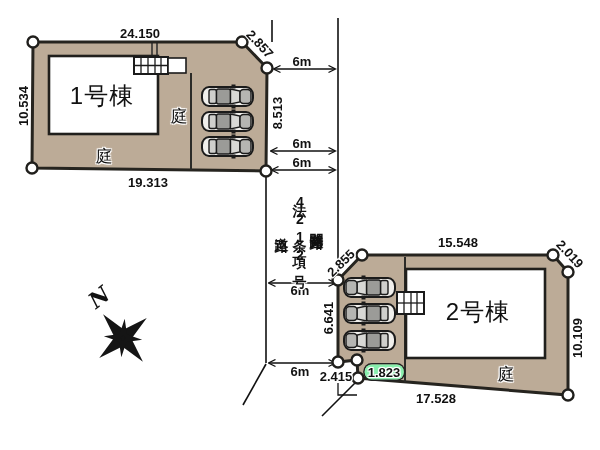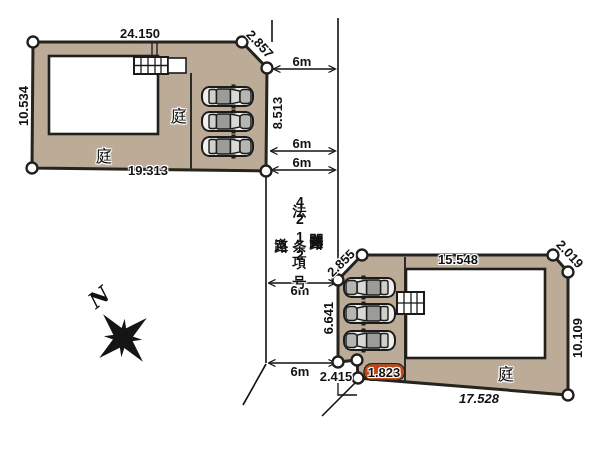--- a/index.html
+++ b/index.html
@@ -7,21 +7,21 @@
          font-family:"Liberation Sans",sans-serif;}
   #geom{position:absolute;left:0;top:0;}
   .lbl{position:absolute;transform:translate(-50%,-50%);font-size:13px;font-weight:bold;color:#111;
        white-space:nowrap;line-height:1;
        text-shadow:-1px -1px 0 #fff,1px -1px 0 #fff,-1px 1px 0 #fff,1px 1px 0 #fff,0 0 3px #fff;}
   .r90{transform:translate(-50%,-50%) rotate(-90deg);}
   .r45{transform:translate(-50%,-50%) rotate(47deg);}
   .rm45{transform:translate(-50%,-50%) rotate(-44deg);}
   .big{font-size:24px;font-weight:normal;letter-spacing:1px;}
   .niwa{font-size:17px;font-weight:normal;}
-  .pill{background:#c2410c;padding:0 3px;border-radius:7px;box-shadow:0 0 0 1.5px #222;}
+  .pill{background:#86efac;padding:0 3px;border-radius:7px;box-shadow:0 0 0 1.5px #222;}
   .vtext{writing-mode:vertical-rl;text-orientation:upright;font-size:14px;font-weight:bold;
          letter-spacing:1px;}
   .north{font-family:"DejaVu Serif",serif;font-style:italic;font-size:22px;font-weight:bold;
          transform:translate(-50%,-50%) rotate(-38deg);text-shadow:none;}
 </style>
 </head>
 <body>
 
 <div id="stage">
 
@@ -109,42 +109,44 @@
       <circle cx="358" cy="378" r="5.5"></circle>
     </g>
 
     <g transform="translate(123,338) rotate(-40)">
       <path d="M0,-31 L6,-6 L31,0 L6,6 L0,31 L-6,6 L-31,0 L-6,-6 Z" fill="#151515"></path>
       <path transform="rotate(45) scale(0.62)" d="M0,-31 L6,-6 L31,0 L6,6 L0,31 L-6,6 L-31,0 L-6,-6 Z" fill="#151515"></path>
       <circle cx="0" cy="0" r="2.2" fill="#151515"></circle>
     </g>
   </svg>
 
+  <div class="lbl big" style="left:102px;top:96px;">1号棟</div>
   <div class="lbl niwa" style="left:179px;top:116px;">庭</div>
   <div class="lbl niwa" style="left:104px;top:156px;">庭</div>
   <div class="lbl" style="left:140px;top:33px;">24.150</div>
   <div class="lbl r90" style="left:23px;top:106px;">10.534</div>
-  <div class="lbl" style="left:148px;top:170px;">19.313</div>
+  <div class="lbl" style="left:148px;top:182px;">19.313</div>
   <div class="lbl r45" style="left:260px;top:44px;">2.857</div>
   <div class="lbl r90" style="left:277px;top:113px;">8.513</div>
 
   <div class="lbl" style="left:302px;top:61px;">6m</div>
   <div class="lbl" style="left:302px;top:143px;">6m</div>
   <div class="lbl" style="left:302px;top:162px;">6m</div>
   <div class="lbl" style="left:300px;top:290px;">6m</div>
   <div class="lbl" style="left:300px;top:371px;">6m</div>
 
   <div class="lbl vtext" style="left:317px;top:224px;">開発道路</div>
   <div class="lbl vtext" style="left:300px;top:229px;">法42条1項2号</div>
   <div class="lbl vtext" style="left:282px;top:228px;">道路</div>
 
+  <div class="lbl big" style="left:478px;top:312px;">2号棟</div>
   <div class="lbl niwa" style="left:506px;top:374px;">庭</div>
-  <div class="lbl" style="left:458px;top:259px;text-align:center;">15.548</div>
+  <div class="lbl" style="left:458px;top:242px;text-align:center;">15.548</div>
   <div class="lbl r45" style="left:570px;top:254px;">2.019</div>
   <div class="lbl r90" style="left:577px;top:338px;">10.109</div>
-  <div class="lbl" style="left:479px;top:398px;font-style:italic;">17.528</div>
+  <div class="lbl" style="left:436px;top:398px;">17.528</div>
   <div class="lbl rm45" style="left:341px;top:263px;">2.855</div>
   <div class="lbl r90" style="left:328px;top:318px;">6.641</div>
   <div class="lbl" style="left:336px;top:376px;">2.415</div>
   <div class="lbl" style="left:384px;top:372px;"><span class="pill">1.823</span></div>
 
   <div class="lbl north" style="left:99px;top:297px;">N</div>
 </div>
 
 </body></html>

